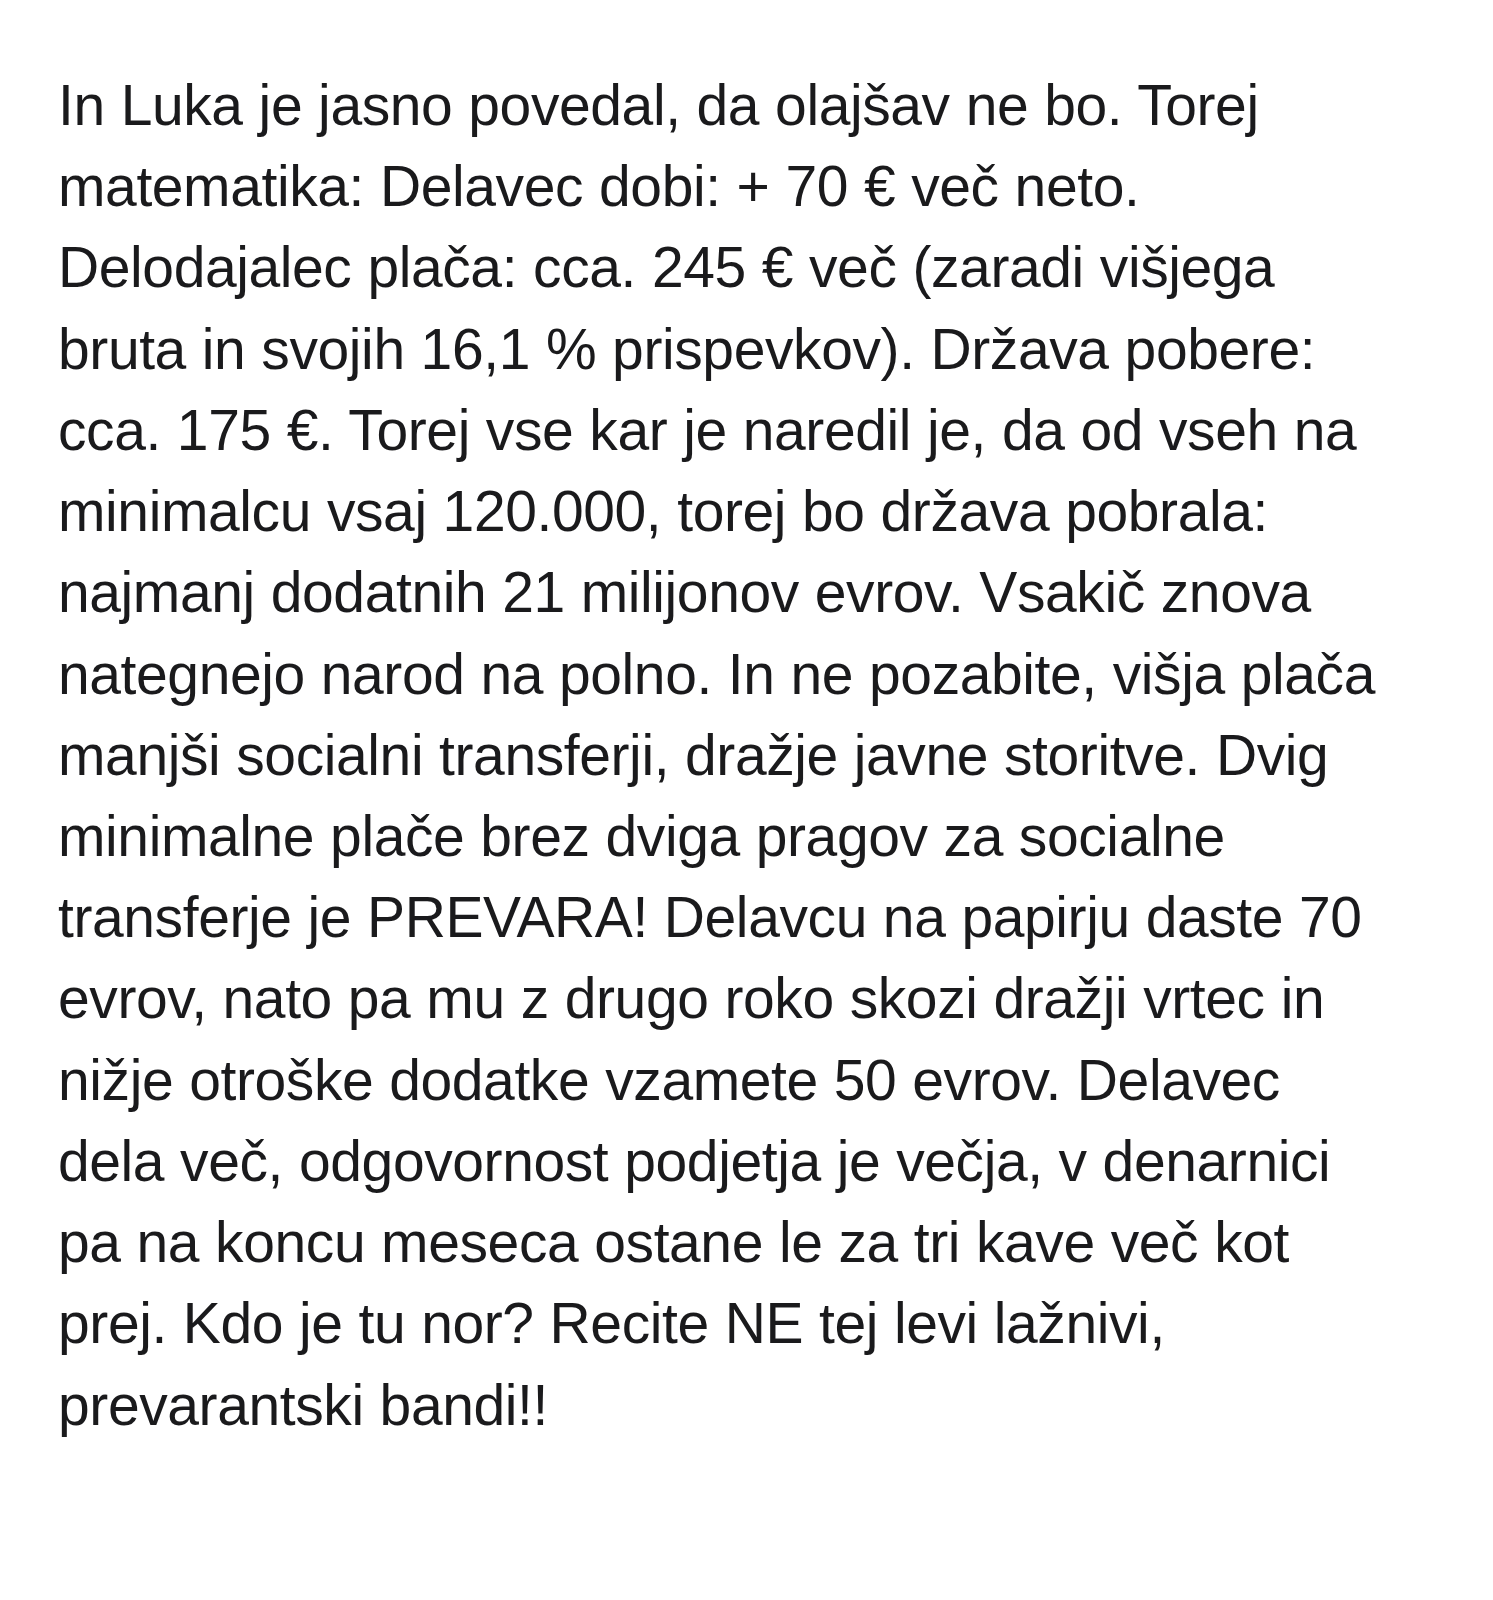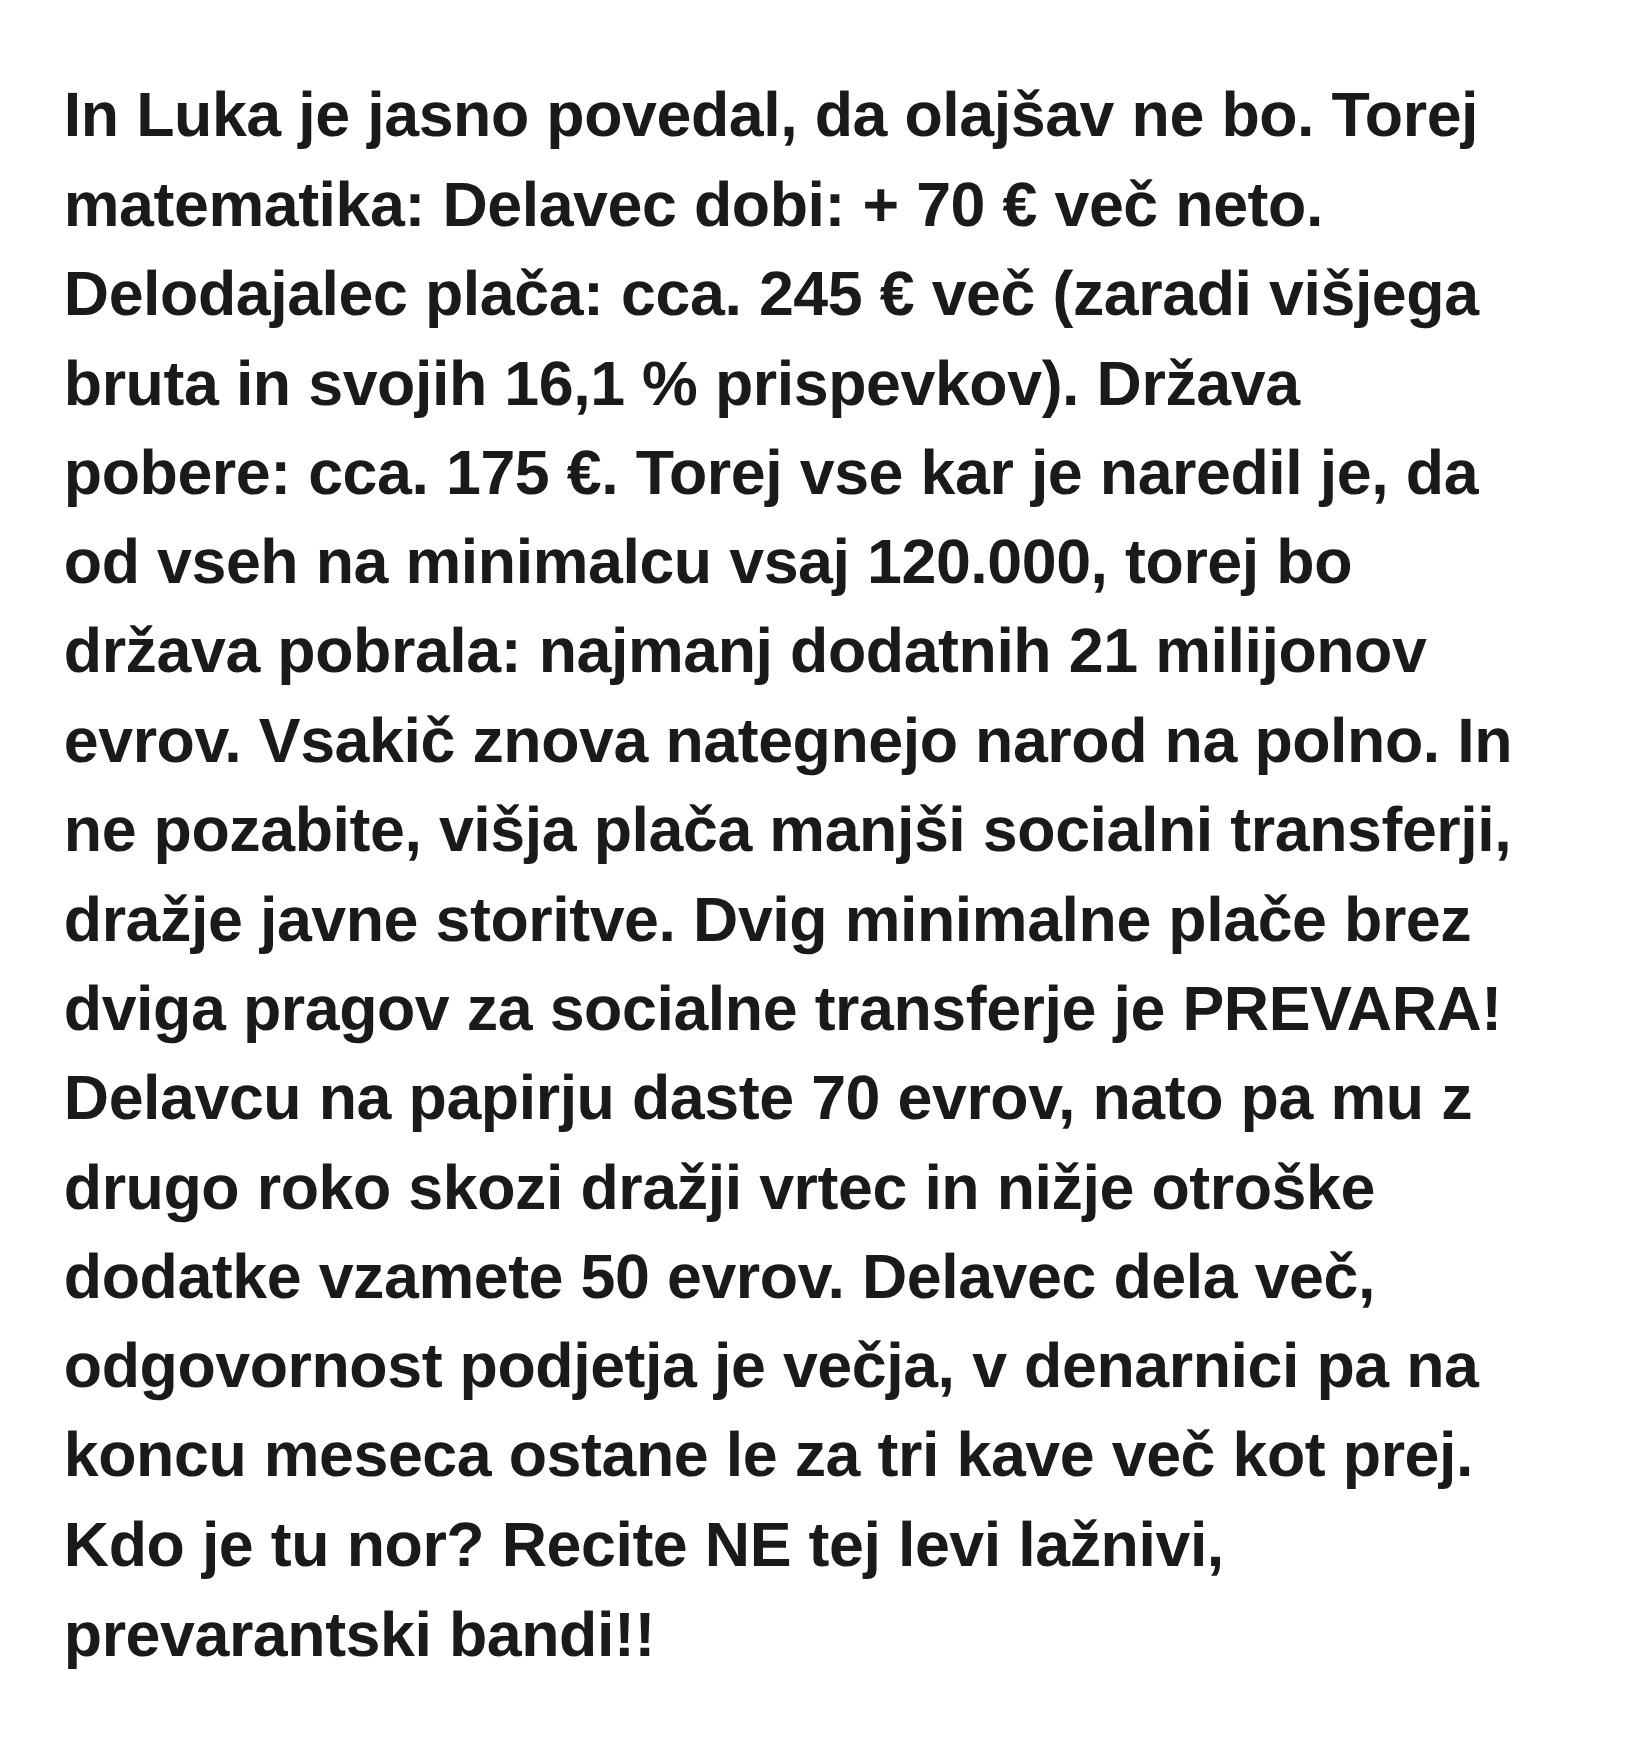--- a/index.html
+++ b/index.html
@@ -16,21 +16,21 @@
   }
   .post {
     box-sizing: border-box;
     width: 1493px;
     padding: 8px 96px 0 58px;
   }
   .post-body {
     font-size: 57px;
     line-height: 1.425;
     letter-spacing: -0.4px;
-    font-weight: 700;
+    font-weight: 400;
     word-spacing: 0.5px;
     text-align: left;
     white-space: pre-wrap;
   }
 </style>
 </head>
 <body>
 
 <div class="post">
   <p class="post-body">In Luka je jasno povedal, da olajšav ne bo. Torej matematika: Delavec dobi: + 70 € več neto. Delodajalec plača: cca. 245 € več (zaradi višjega bruta in svojih 16,1 % prispevkov). Država pobere: cca. 175 €. Torej vse kar je naredil je, da od vseh na minimalcu vsaj 120.000, torej bo država pobrala: najmanj dodatnih 21 milijonov evrov. Vsakič znova nategnejo narod na polno. In ne pozabite, višja plača manjši socialni transferji, dražje javne storitve. Dvig minimalne plače brez dviga pragov za socialne transferje je PREVARA! Delavcu na papirju daste 70 evrov, nato pa mu z drugo roko skozi dražji vrtec in nižje otroške dodatke vzamete 50 evrov. Delavec dela več, odgovornost podjetja je večja, v denarnici pa na koncu meseca ostane le za tri kave več kot prej. Kdo je tu nor? Recite NE tej levi lažnivi, prevarantski bandi!!</p>

